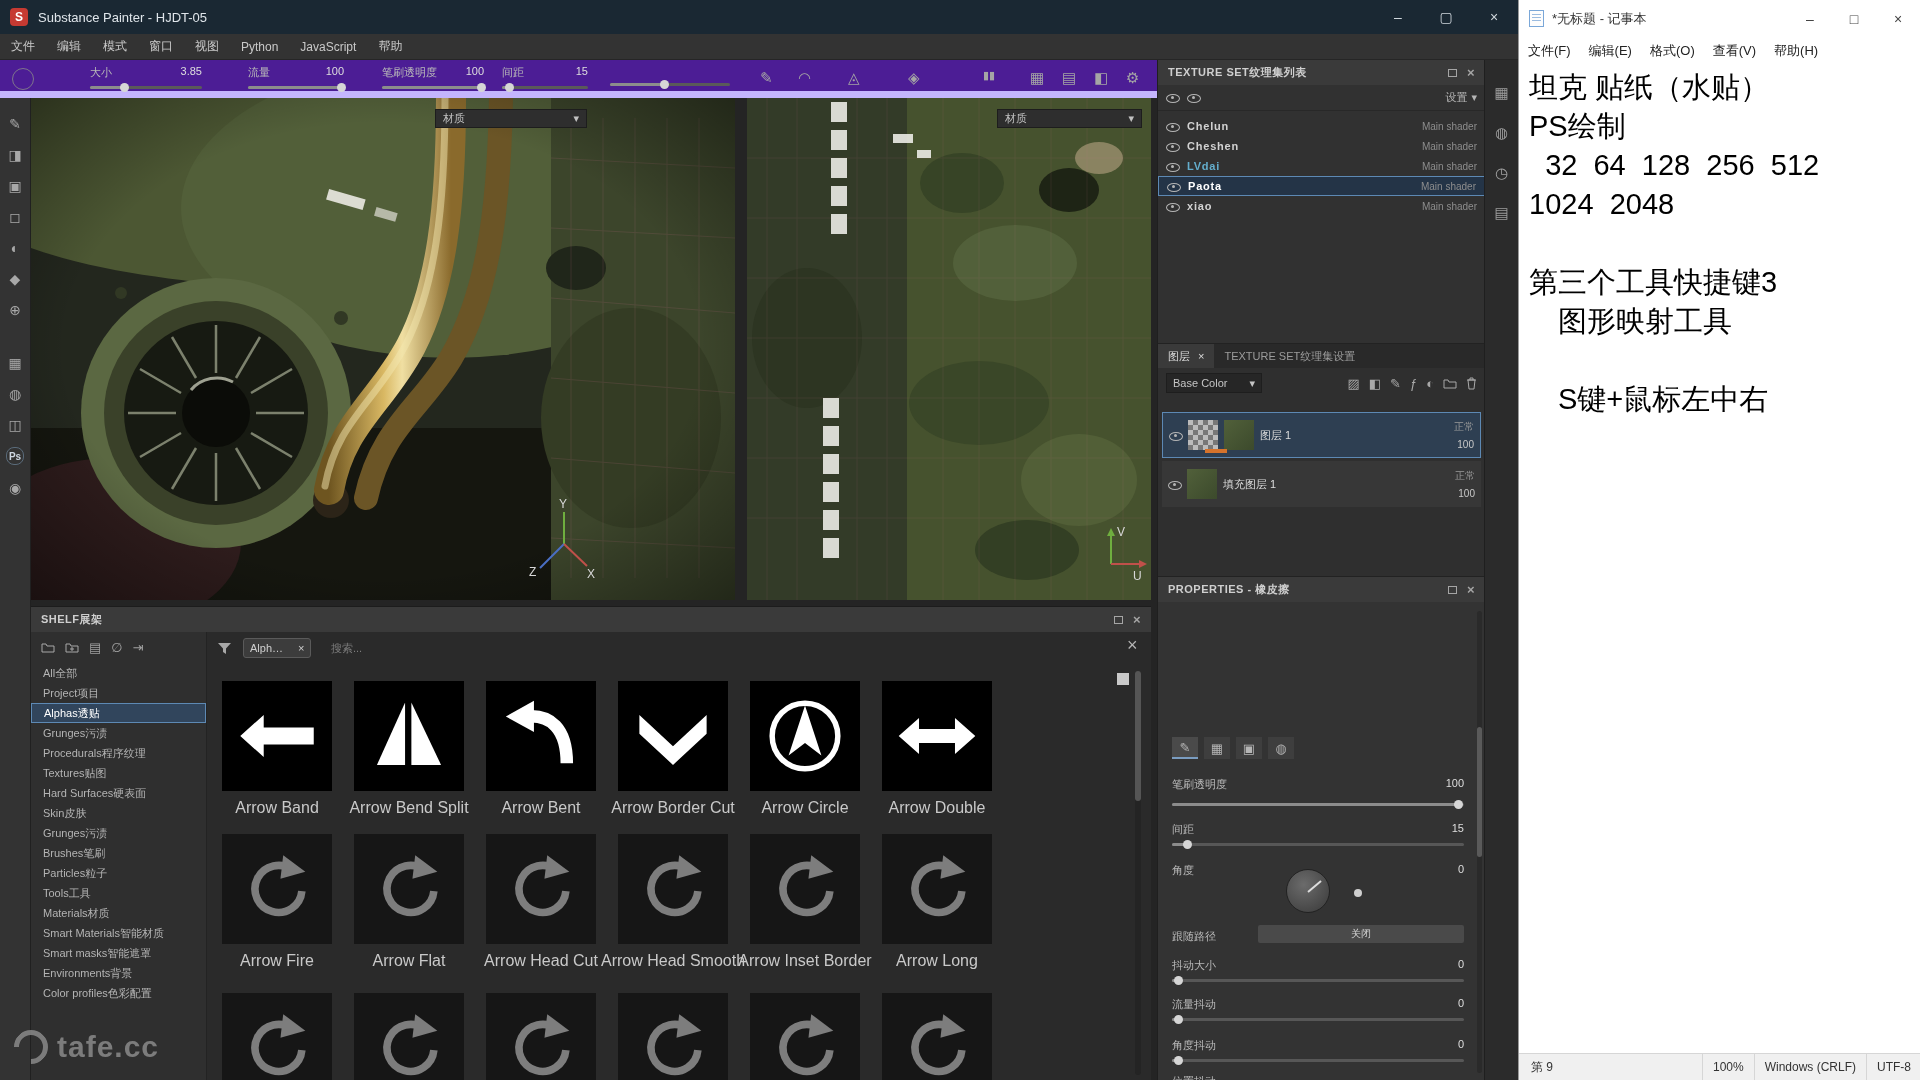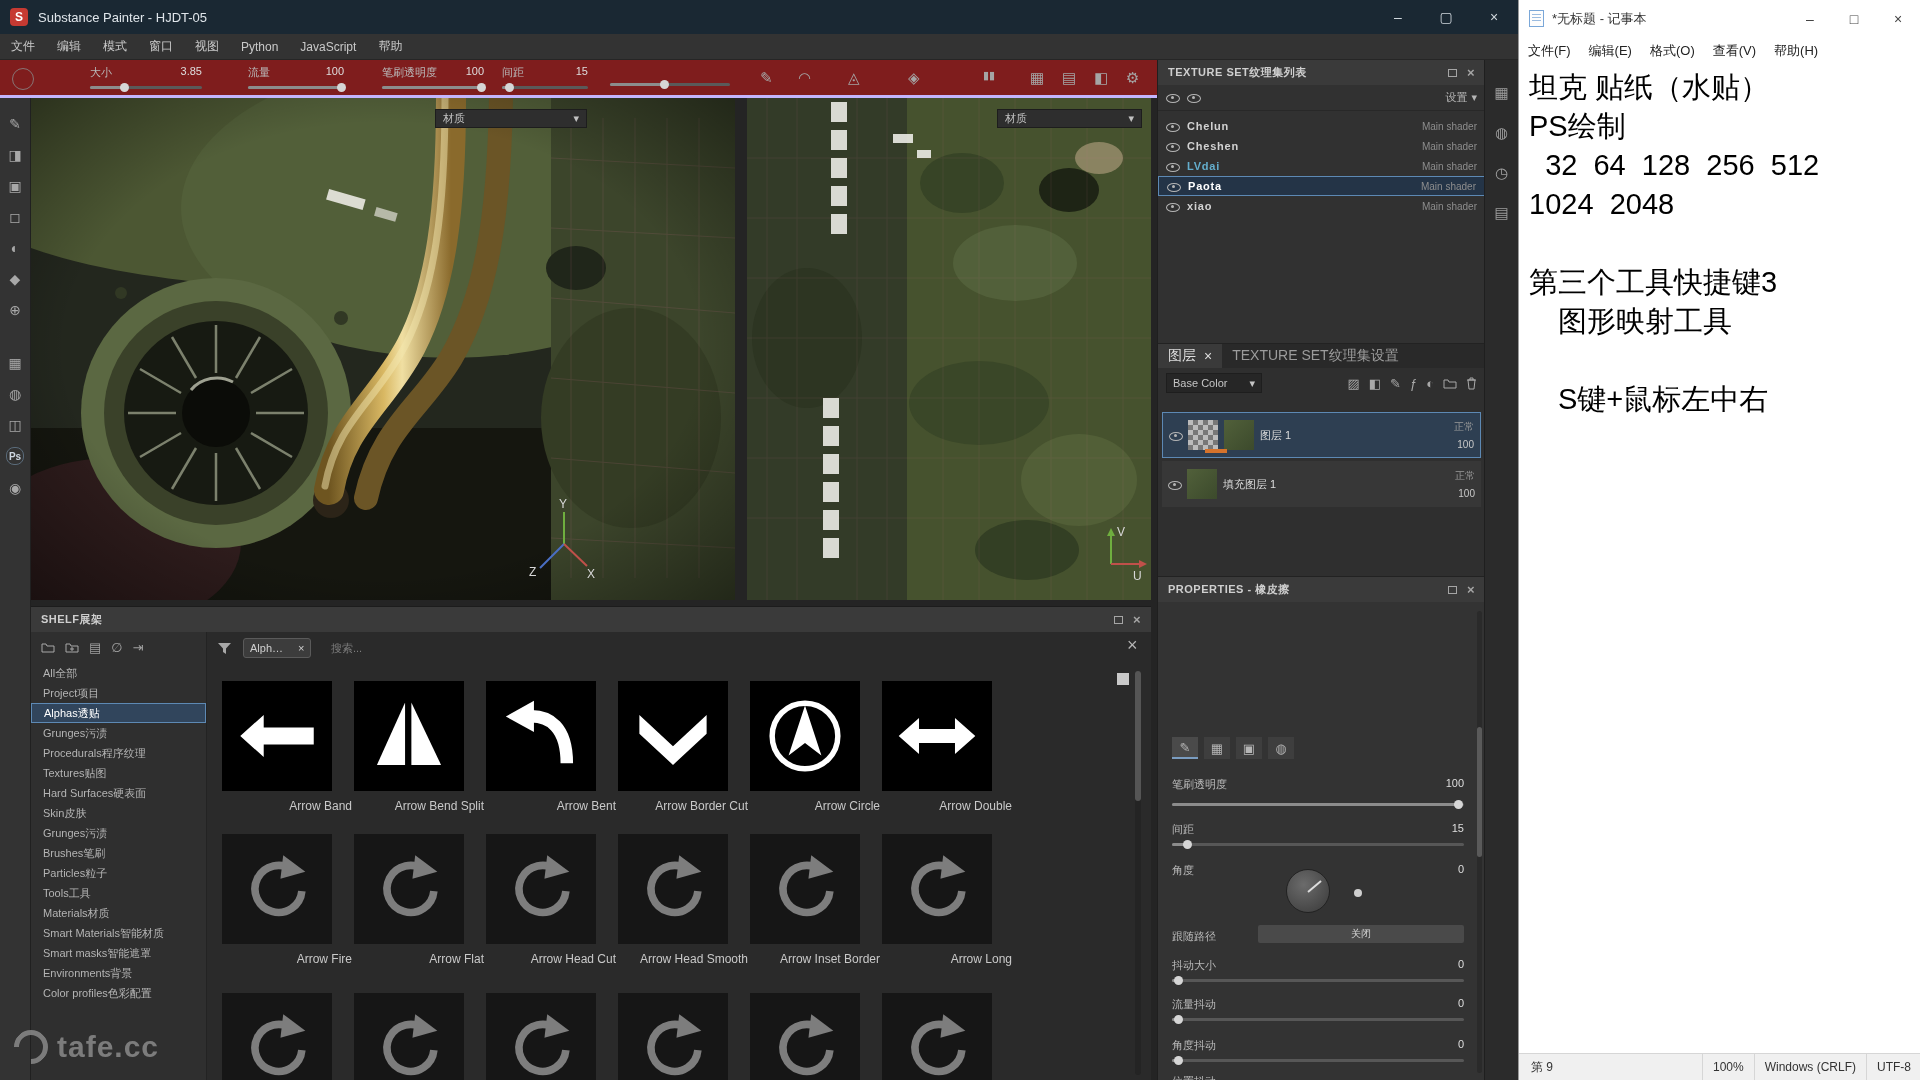--- a/index.html
+++ b/index.html
@@ -9,21 +9,21 @@
 .abs{position:absolute}
 
 
 #sp{position:absolute;left:0;top:0;width:1518px;height:1080px;background:#2b2b2b;overflow:hidden}
 #sp-titlebar{position:absolute;left:0;top:0;width:1518px;height:34px;background:#1a2833;display:flex;align-items:center;color:#dfe5ea;font-size:13px}
 .sp-logo{width:18px;height:18px;border-radius:4px;background:#c63a32;color:#fff;font-weight:bold;font-size:12px;display:flex;align-items:center;justify-content:center;margin:0 10px}
 .winbtns{margin-left:auto;display:flex;height:100%}
 .winbtn{width:48px;height:100%;display:flex;align-items:center;justify-content:center;color:#cfd6dc;font-size:14px}
 #sp-menubar{position:absolute;top:34px;left:0;width:1518px;height:26px;background:#333;display:flex;align-items:center;color:#c9c9c9;font-size:12px;border-bottom:1px solid #262626}
 .menu-item{padding:0 11px;height:100%;display:flex;align-items:center}
-#sp-toolbar{position:absolute;top:60px;left:0;width:1157px;height:38px;background:#7f1d1d;border-bottom:3px solid #c4b5fd}
+#sp-toolbar{position:absolute;top:60px;left:0;width:1157px;height:38px;background:#4c1d95;border-bottom:7px solid #c4b5fd}
 .brushprev{position:absolute;left:12px;top:8px;width:22px;height:22px;border:1px solid #8a8a8a;border-radius:50%;opacity:.8}
 .tgroup{position:absolute;top:5px}
 .trow{display:flex;justify-content:space-between;font-size:11px;color:#b9b9b9;margin-bottom:6px;white-space:nowrap}
 .tval{color:#dedede}
 .hslider{position:relative;height:3px;background:#5a5a5a;border-radius:2px}
 .hfill{position:absolute;left:0;top:0;height:3px;background:#8c8c8c;border-radius:2px}
 .hknob{position:absolute;top:-3px;width:9px;height:9px;border-radius:50%;background:#d6d6d6;margin-left:-4px}
 .tbicon{position:absolute;top:10px;color:#a5a5a5;font-size:15px;line-height:1}
 
 #sp-main{position:absolute;top:98px;left:0;width:1157px;height:982px;background:#242424}
@@ -55,36 +55,36 @@
 .filterchip{position:absolute;left:212px;top:31px;height:20px;display:flex;align-items:center;gap:15px;background:#3c3c3c;border:1px solid #5a5a5a;border-radius:3px;color:#cfcfcf;font-size:11px;padding:0 6px}
 #shelf-search{position:absolute;left:300px;top:31px;width:420px;height:20px;background:transparent;border:none;outline:none;color:#bbb;font-size:11px}
 #shelf-search::placeholder{color:#7d7d7d}
 .searchclear{position:absolute;left:1096px;top:28px;color:#b5b5b5;font-size:18px}
 .gridsq{position:absolute;left:1086px;top:66px;width:12px;height:12px;background:#c9c9c9}
 .shelfscroll{position:absolute;left:1104px;top:64px;width:6px;height:404px;background:#242424;border-radius:3px}
 .shelfscroll .vthumb{position:absolute;left:0;top:0;width:6px;height:130px;background:#555;border-radius:3px}
 .thumb{position:absolute;width:110px}
 .timg{width:110px;height:110px;background:#000;display:flex;align-items:center;justify-content:center}
 .timg.gray{background:#161616}
-.tlabel{margin-top:8px;width:150px;margin-left:-20px;text-align:right;font-size:12px;color:#c9c9c9;white-space:nowrap}
+.tlabel{margin-top:8px;width:150px;margin-left:-20px;text-align:center;font-size:16px;color:#c9c9c9;white-space:nowrap}
 
 
 #rightcol{position:absolute;left:1157px;top:60px;width:327px;height:1020px;background:#303030;border-left:1px solid #1f1f1f}
 #iconstrip{position:absolute;left:1484px;top:60px;width:34px;height:1020px;background:#2b2b2b;border-left:1px solid #1f1f1f;display:flex;flex-direction:column;align-items:center;padding-top:24px;gap:22px;color:#9f9f9f;font-size:15px}
 #tspanel{position:absolute;left:0;top:0;width:327px;height:283px;background:#313131}
 .tssub{height:26px;display:flex;align-items:center;gap:8px;padding:0 8px;border-bottom:1px solid #282828}
 .settings{margin-left:auto;display:flex;align-items:center;gap:4px;color:#b5b5b5;font-size:11px}
 .tsrow{height:20px;display:flex;align-items:center;padding:0 8px;gap:8px}
 .tsrow.sel{border:1px solid #5d89b4;background:#243447}
 .tsname{font-size:11px;font-weight:bold;letter-spacing:.8px;color:#d2d2d2}
 .tsname.blue{color:#64aecd}
 .tsshader{margin-left:auto;font-size:10px;color:#8d8d8d}
 
 #lypanel{position:absolute;left:0;top:283px;width:327px;height:233px;background:#2f2f2f;border-top:1px solid #222}
-.lytabs{height:24px;background:#292929;display:flex;align-items:stretch;font-size:14px;color:#9c9c9c}
+.lytabs{height:24px;background:#292929;display:flex;align-items:stretch;font-size:11px;color:#9c9c9c}
 .lytab{display:flex;align-items:center;padding:0 10px;gap:8px;white-space:nowrap}
 .lytab.active{background:#3a3a3a;color:#ddd}
 .lytoolbar{height:30px;display:flex;align-items:center;padding:0 8px}
 .chandrop{width:96px;height:20px;background:#262626;border:1px solid #1e1e1e;display:flex;align-items:center;justify-content:space-between;padding:0 6px;font-size:11px;color:#c5c5c5}
 .lyicons{margin-left:auto;display:flex;gap:9px;color:#a8a8a8;font-size:13px;align-items:center}
 .lyrow{position:absolute;left:4px;width:319px;height:46px;background:#373737;display:flex;align-items:center;padding:0 6px;gap:6px}
 .lyrow.sel{background:#2e3f52;border:1px solid #5d89b4}
 .lythumb{width:30px;height:30px;flex:0 0 30px}
 .checker{background-image:linear-gradient(45deg,#777 25%,transparent 25%,transparent 75%,#777 75%),linear-gradient(45deg,#777 25%,transparent 25%,transparent 75%,#777 75%);background-size:10px 10px;background-position:0 0,5px 5px;background-color:#bbb}
 .greenthumb{background:linear-gradient(135deg,#51603a,#3c4a2c)}

